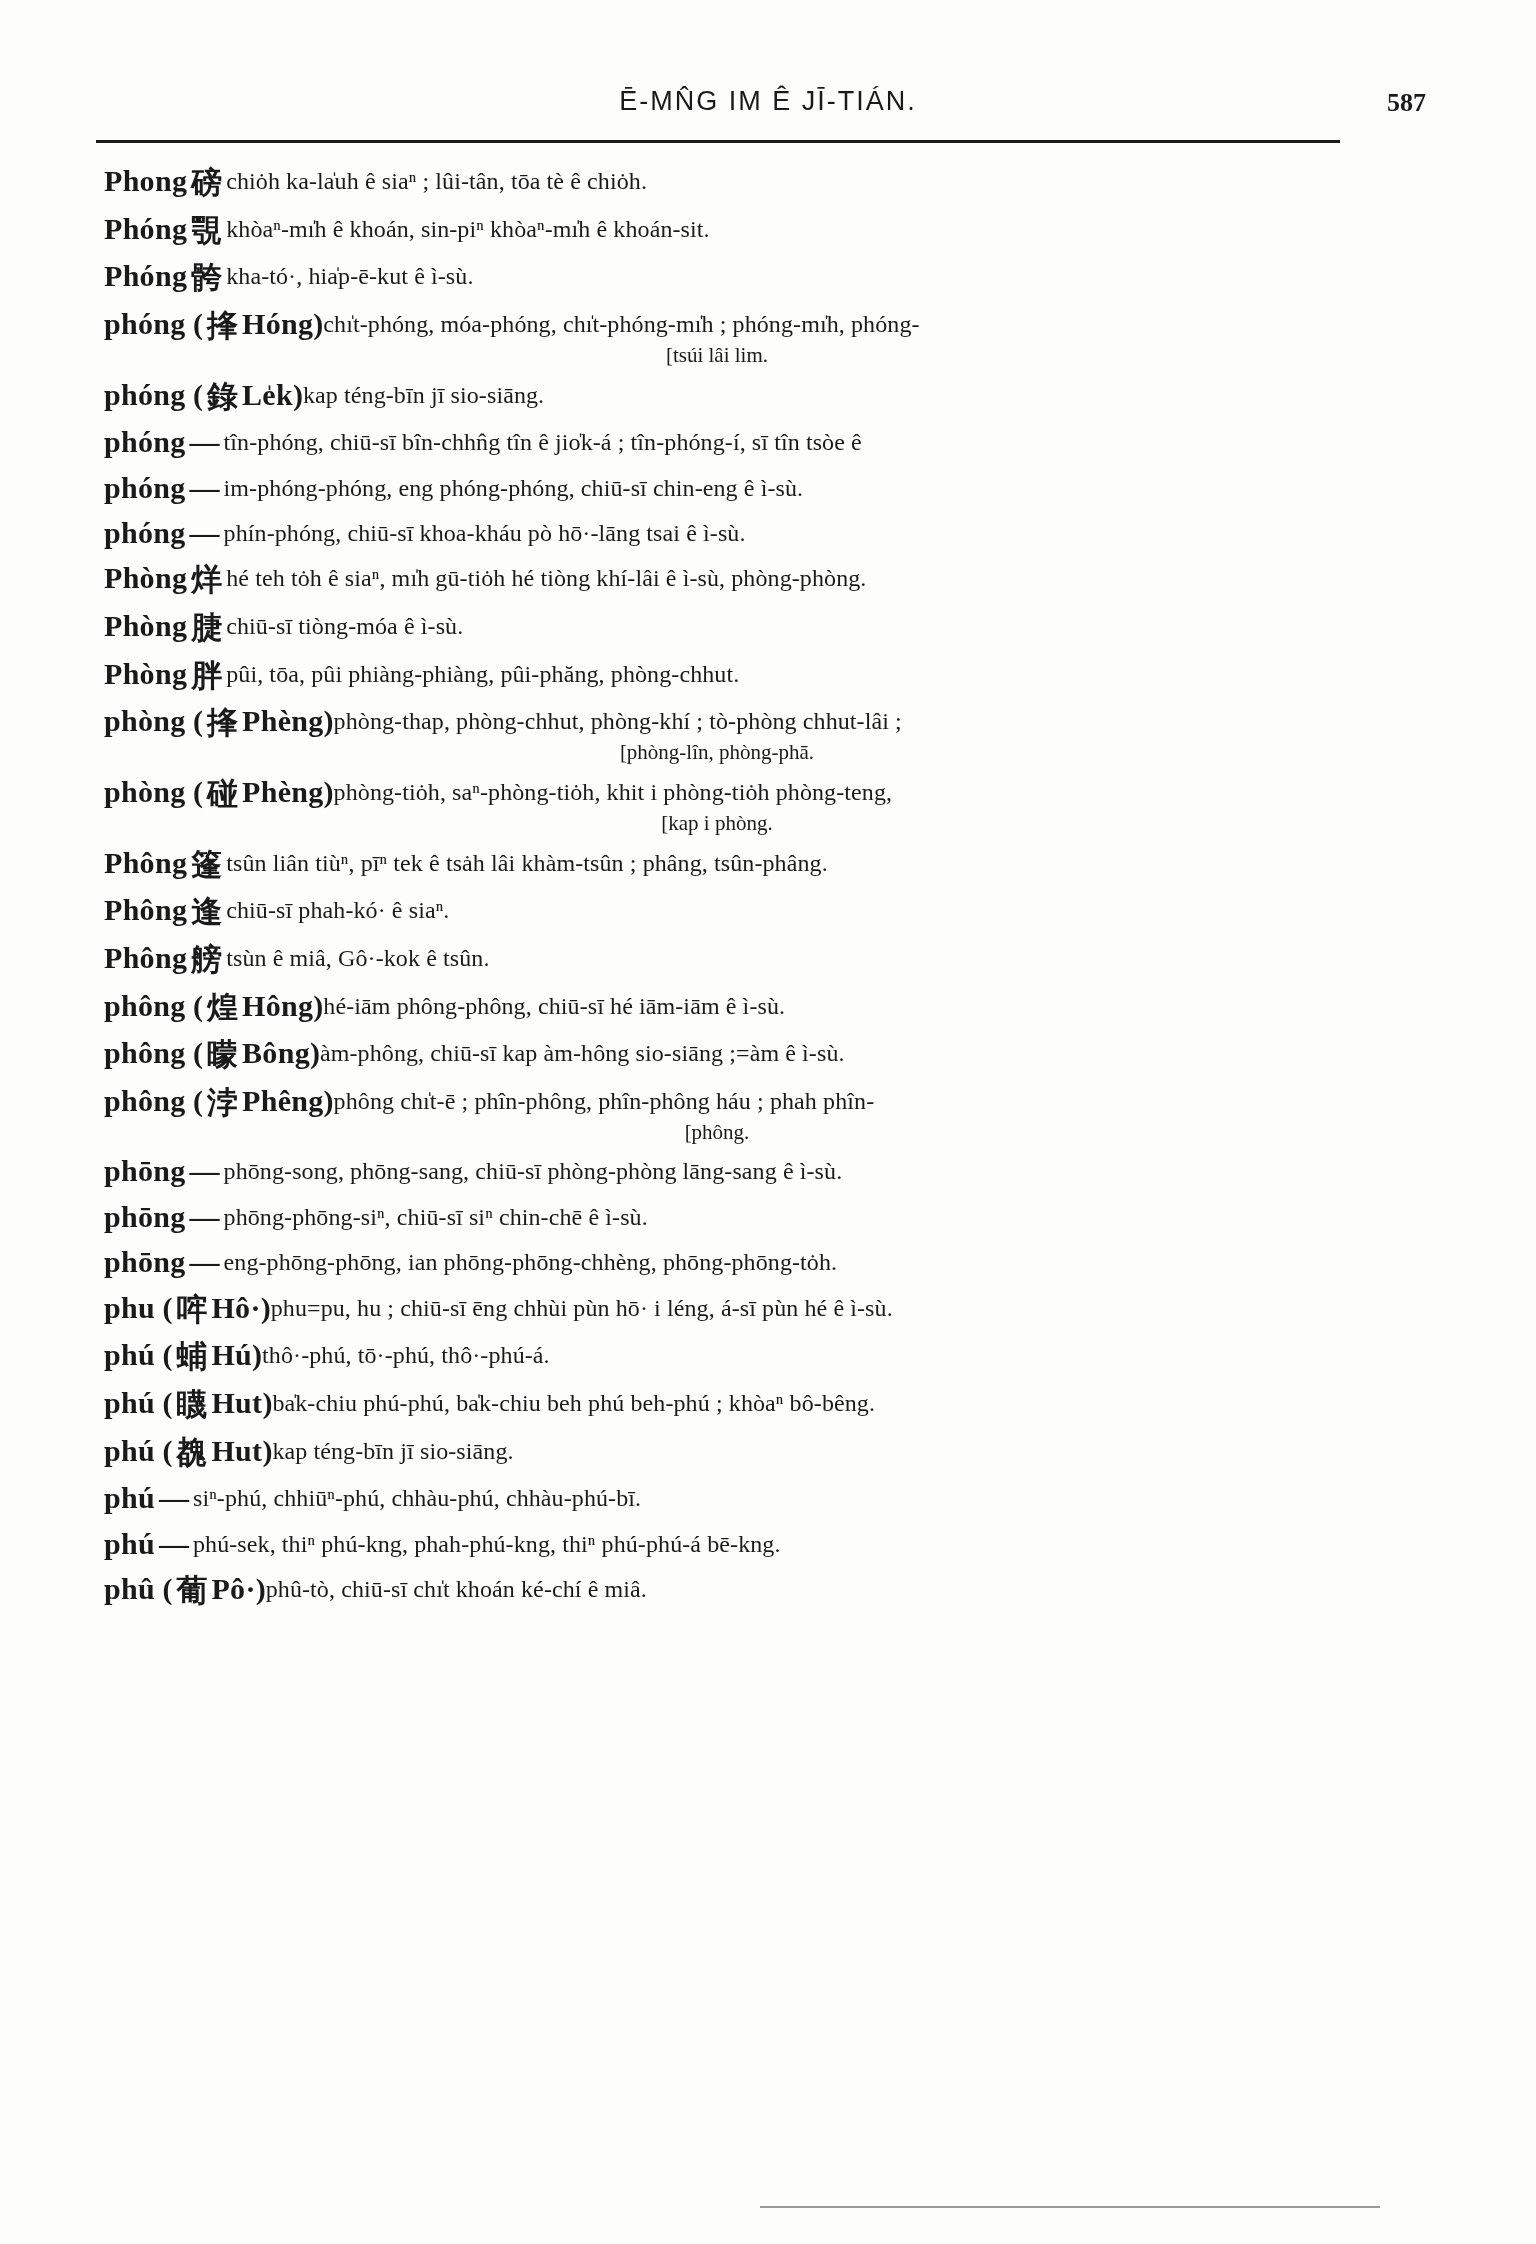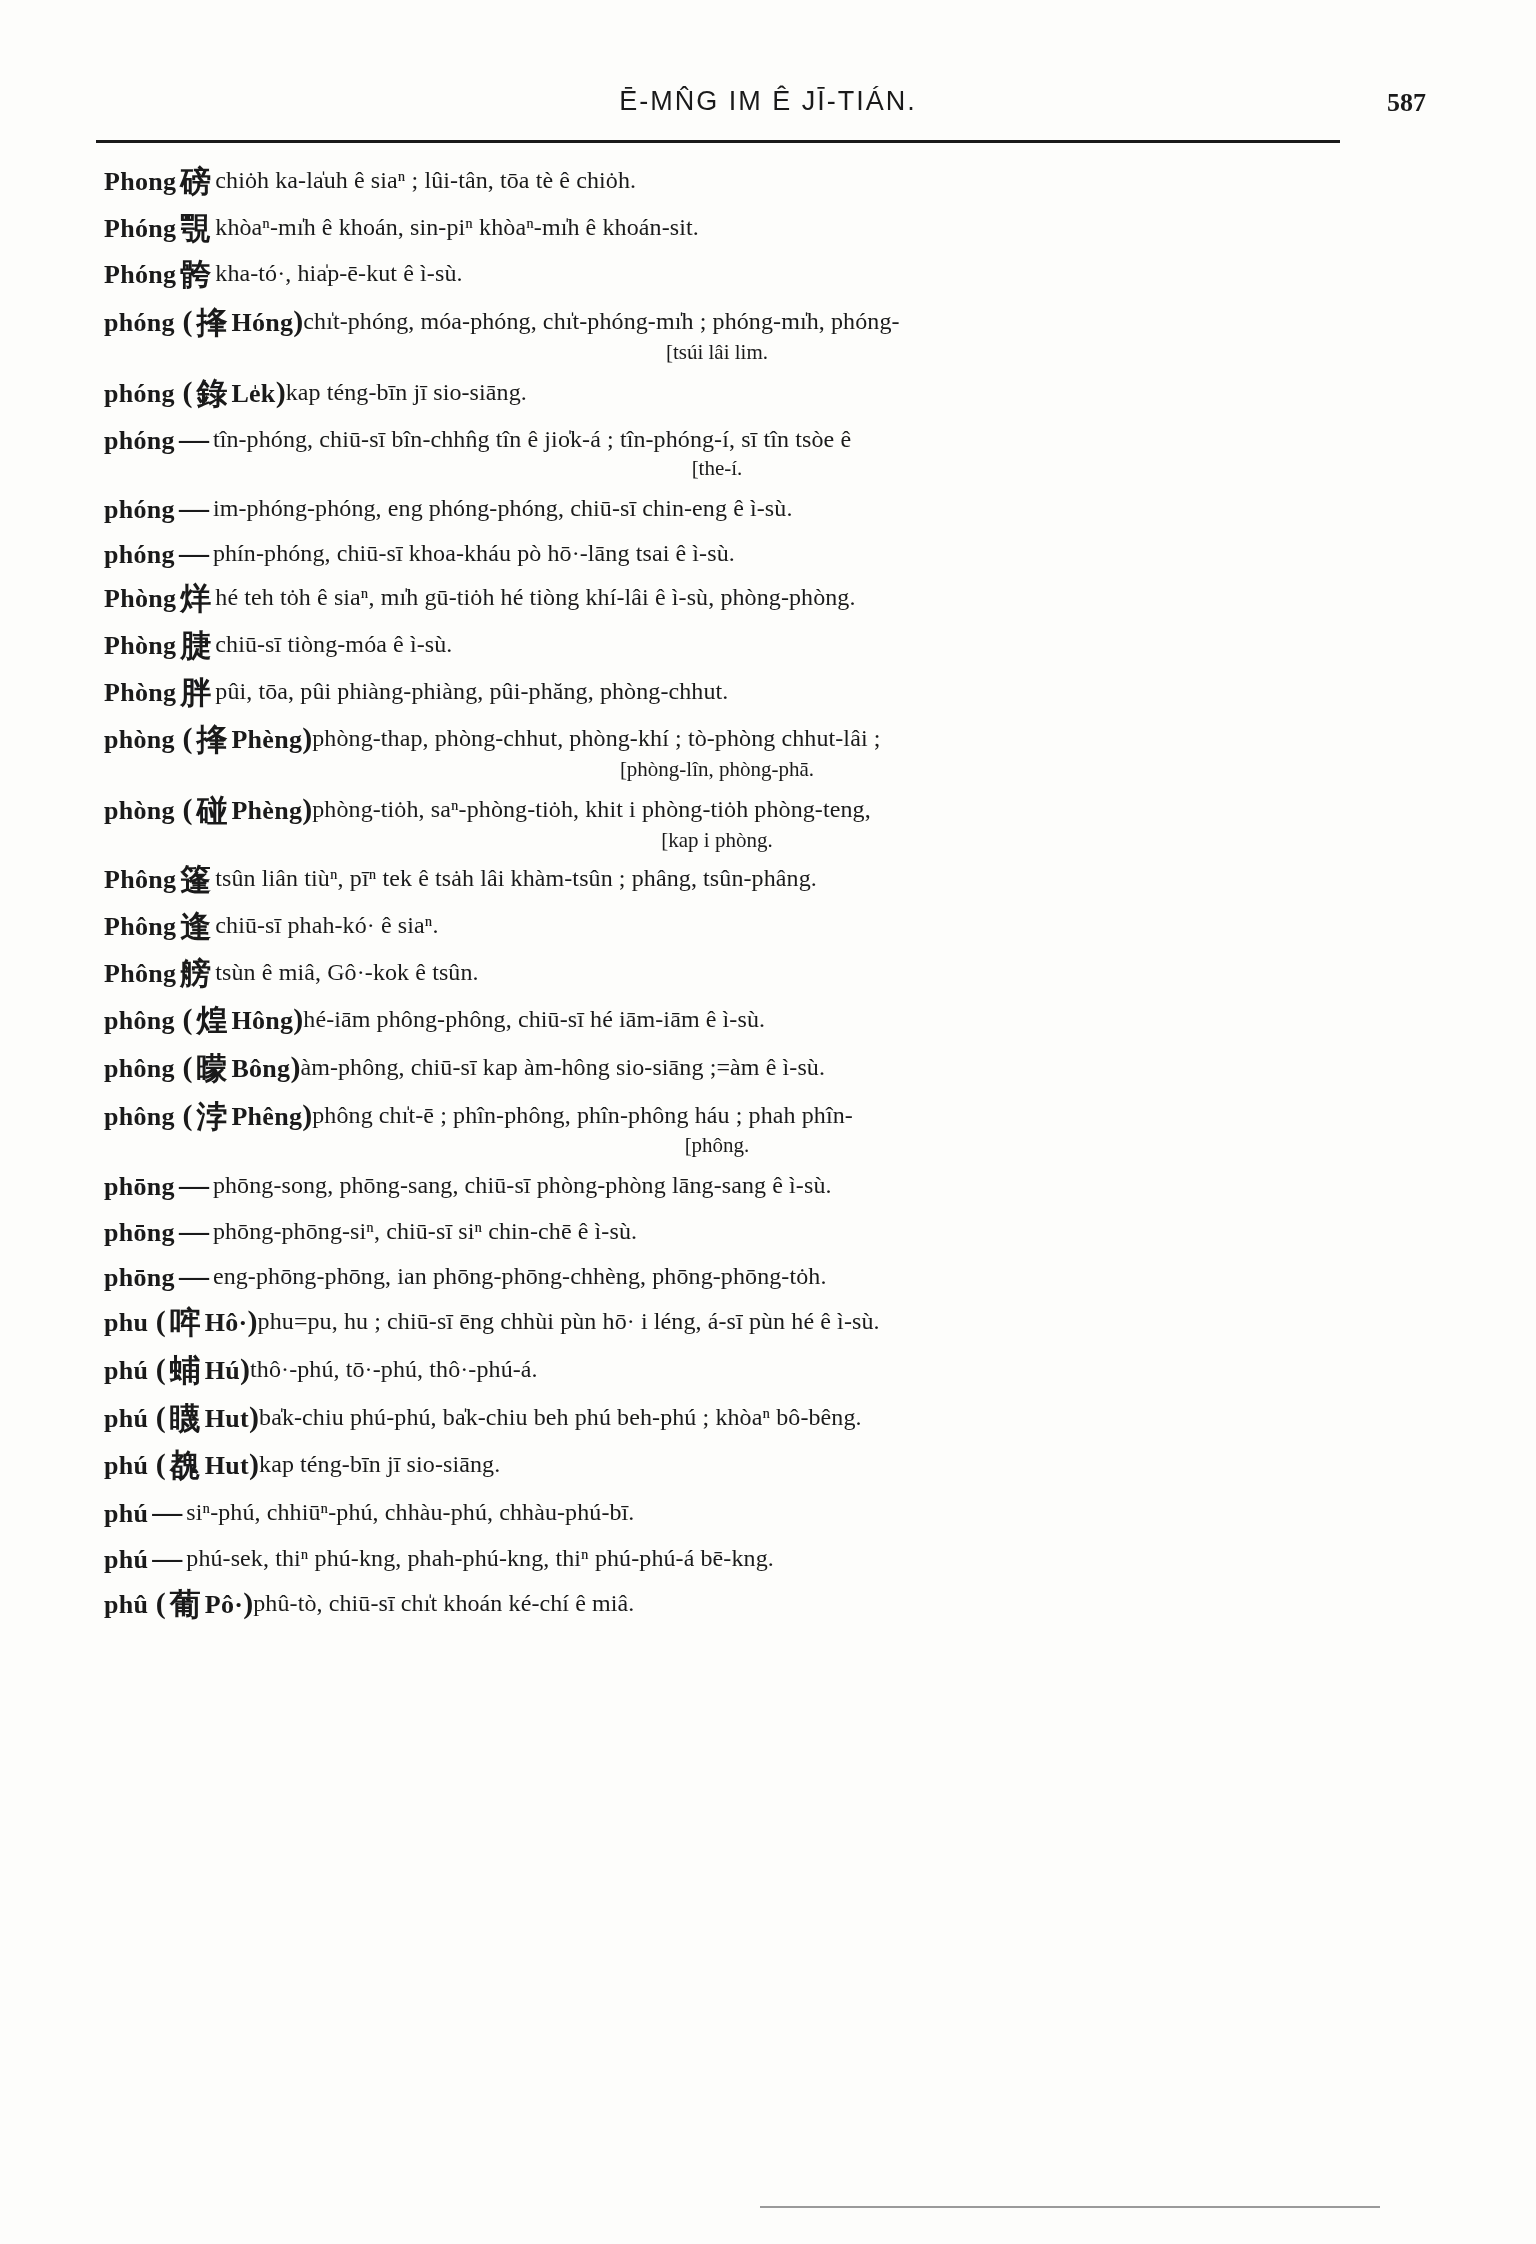--- a/index.html
+++ b/index.html
@@ -58,21 +58,21 @@
   .entry {
     position: relative;
     margin-bottom: 7px;
     min-height: 38px;
     line-height: 1.28;
   }
   
   .hw {
     font-family: "Liberation Serif", serif;
     font-weight: bold;
-    font-size: 26px;
+    font-size: 30px;
     letter-spacing: 0.3px;
     white-space: nowrap;
     display: inline-block;
     vertical-align: baseline;
   }
   .han {
     font-family: "DejaVu Sans", sans-serif;
     font-weight: bold;
     font-size: 31px;
     padding: 0 4px;
@@ -143,21 +143,20 @@
       <span class="hw">phóng</span><span class="paren">&nbsp;(</span><span class="han">捀</span><span class="hw">Hóng</span><span class="paren">)</span><span class="gloss">chı̍t-phóng, móa-phóng, chı̍t-phóng-mı̍h ; phóng-mı̍h, phóng-</span>
       <span class="cont">[tsúi lâi lim.</span>
     </div>
 
     <div class="entry">
       <span class="hw">phóng</span><span class="paren">&nbsp;(</span><span class="han">錄</span><span class="hw">Le̍k</span><span class="paren">)</span><span class="gloss">kap téng-bīn jī sio-siāng.</span>
     </div>
 
     <div class="entry">
       <span class="hw">phóng</span><span class="dash">—</span><span class="gloss">tîn-phóng, chiū-sī bîn-chhn̂g tîn ê jio̍k-á ; tîn-phóng-í, sī tîn tsòe ê</span>
-      <span class="cont">[the-í.</span>
     </div>
 
     <div class="entry">
       <span class="hw">phóng</span><span class="dash">—</span><span class="gloss">im-phóng-phóng, eng phóng-phóng, chiū-sī chin-eng ê ì-sù.</span>
     </div>
 
     <div class="entry">
       <span class="hw">phóng</span><span class="dash">—</span><span class="gloss">phín-phóng, chiū-sī khoa-kháu pò hō·-lāng tsai ê ì-sù.</span>
     </div>
 

